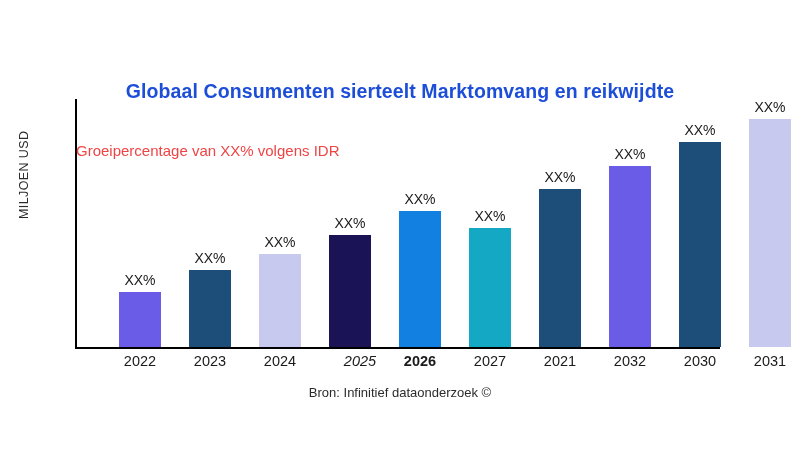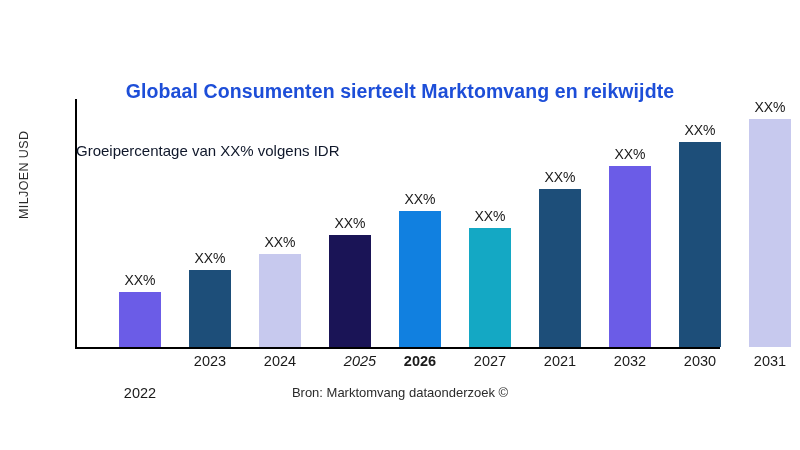--- a/index.html
+++ b/index.html
@@ -76,21 +76,21 @@
     height: 2px;
     background: #000000;
   }
 
   
   .growth-note {
     position: absolute;
     left: 76px;
     top: 142px;
     font-size: 15px;
-    color: #0f172a;
+    color: #ef4444;
     white-space: nowrap;
   }
 
   
   .bars-layer {
     position: absolute;
     left: 0;
     top: 0;
     width: 708px;
     height: 250px;
@@ -197,27 +197,27 @@
         <div class="bar-group" style="left: 660px;">
           <div class="bar-value" style="bottom: 232px;">XX%</div>
           <div class="bar-rect" style="height: 228px; background: rgb(199, 201, 238);"></div>
         </div>
       </div>
   </div>
 
   <div class="growth-note">Groeipercentage van XX% volgens IDR</div>
 
   <div class="xticks" id="xticks">
-      <div class="xtick" style="left: 30px; margin-top: 32px;">2022</div>
+      <div class="xtick" style="left: 30px;">2022</div>
       <div class="xtick" style="left: 100px;">2023</div>
       <div class="xtick" style="left: 170px;">2024</div>
       <div class="xtick" style="left: 250px; font-style: italic;">2025</div>
       <div class="xtick" style="left: 310px; font-weight: bold;">2026</div>
       <div class="xtick" style="left: 380px;">2027</div>
       <div class="xtick" style="left: 450px;">2021</div>
       <div class="xtick" style="left: 520px;">2032</div>
       <div class="xtick" style="left: 590px;">2030</div>
       <div class="xtick" style="left: 660px;">2031</div>
     </div>
 
-  <div class="source-note">Bron: Marktomvang dataonderzoek ©</div>
+  <div class="source-note">Bron: Infinitief dataonderzoek ©</div>
 
 </div>
 
 </body></html>

